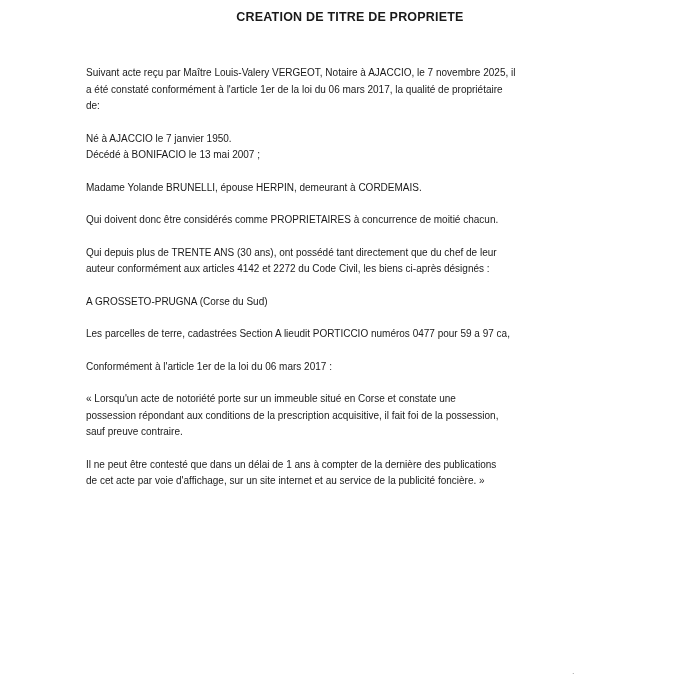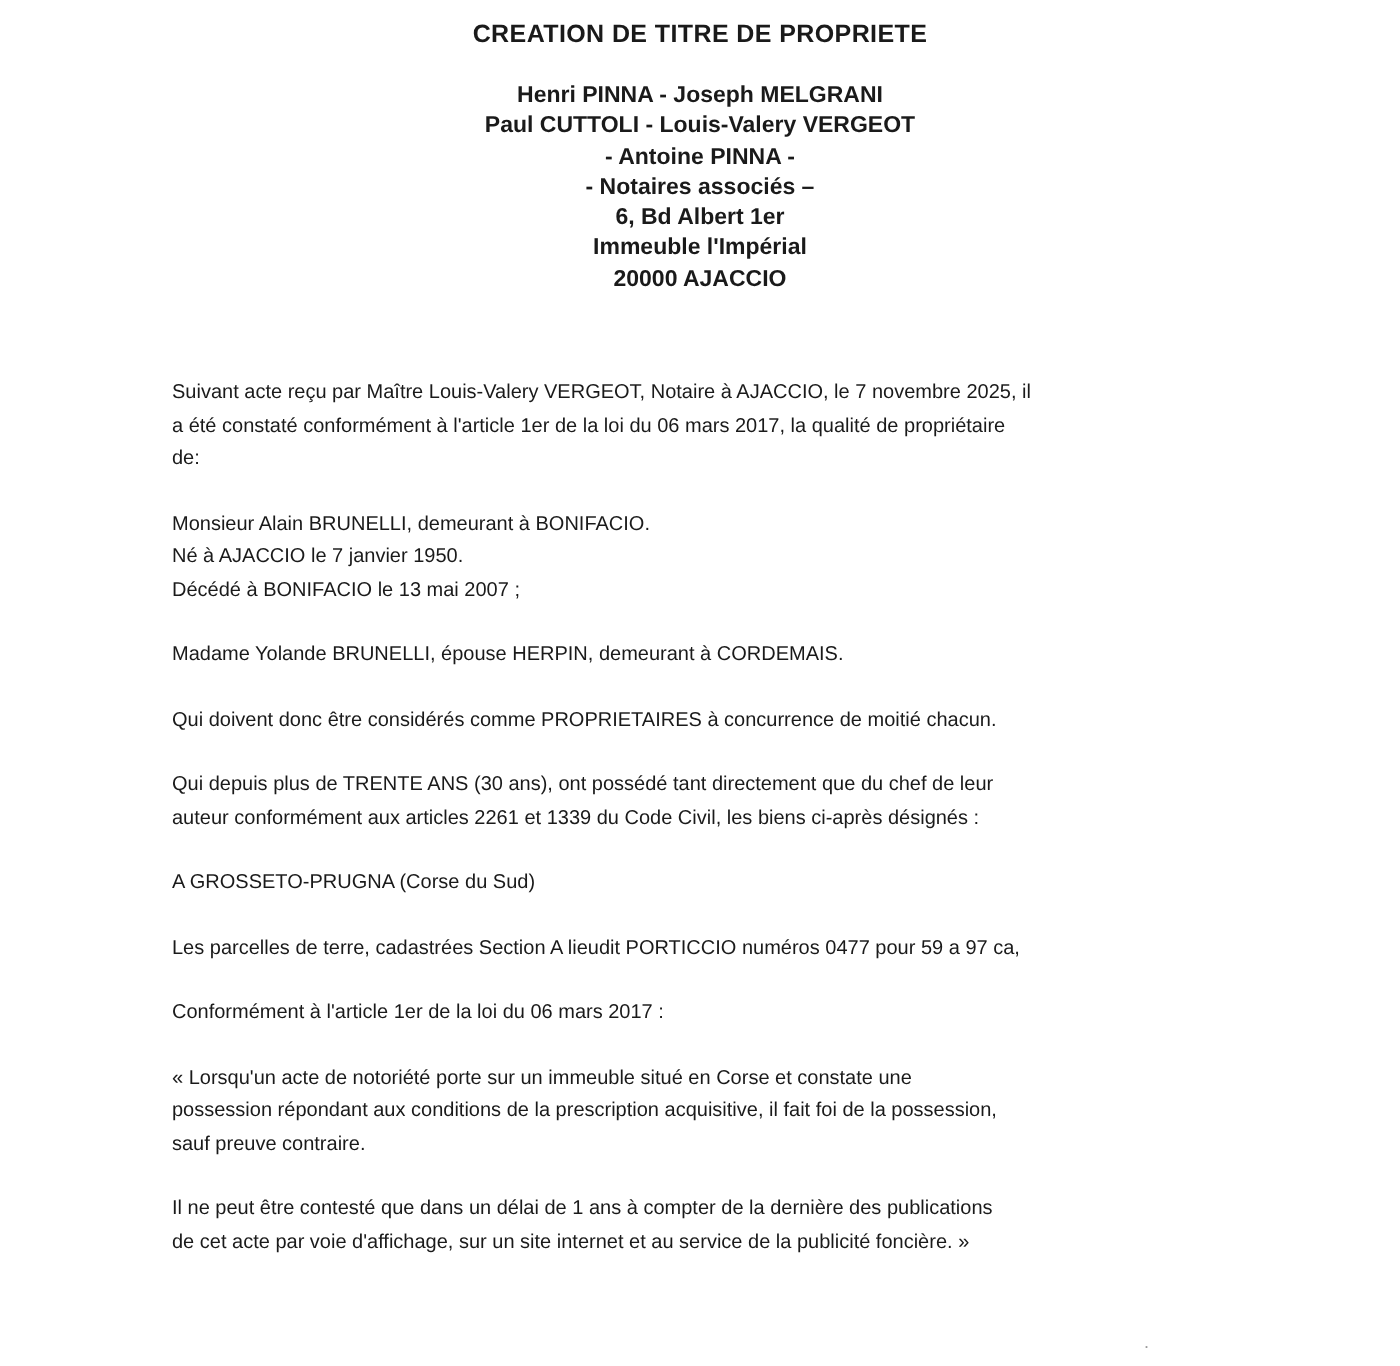--- a/index.html
+++ b/index.html
@@ -64,55 +64,45 @@
     color: #9a9a9a;
   }
 </style>
 </head>
 <body>
 
 <div class="page">
 
   <div class="doc-title">CREATION DE TITRE DE PROPRIETE</div>
 
-  <div class="header-block">
-    <div>Henri PINNA - Joseph MELGRANI</div>
-    <div>Paul CUTTOLI - Louis-Valery VERGEOT</div>
-    <div>- Antoine PINNA -</div>
-    <div>- Notaires associés –</div>
-    <div>6, Bd Albert 1er</div>
-    <div>Immeuble l'Impérial</div>
-    <div>20000 AJACCIO</div>
-  </div>
 
   <div class="body-block">
 
     <div class="para first-para">
       <p>Suivant acte reçu par Maître Louis-Valery VERGEOT, Notaire à AJACCIO, le 7 novembre 2025, il</p>
       <p>a été constaté conformément à l'article 1er de la loi du 06 mars 2017, la qualité de propriétaire</p>
       <p>de:</p>
     </div>
 
     <div class="para">
-      <p>Monsieur Alain BRUNELLI, demeurant à BONIFACIO.</p>
       <p>Né à AJACCIO le 7 janvier 1950.</p>
       <p>Décédé à BONIFACIO le 13 mai 2007 ;</p>
     </div>
 
     <div class="para">
       <p>Madame Yolande BRUNELLI, épouse HERPIN, demeurant à CORDEMAIS.</p>
     </div>
 
     <div class="para">
       <p>Qui doivent donc être considérés comme PROPRIETAIRES à concurrence de moitié chacun.</p>
     </div>
 
     <div class="para">
       <p>Qui depuis plus de TRENTE ANS (30 ans), ont possédé tant directement que du chef de leur</p>
-      <p>auteur conformément aux articles 2261 et 1339 du Code Civil, les biens ci-après désignés :</p>
+      <p>auteur conformément aux articles 4142 et 2272 du Code Civil, les biens ci-après désignés :</p>
     </div>
 
     <div class="para">
       <p>A GROSSETO-PRUGNA (Corse du Sud)</p>
     </div>
 
     <div class="para">
       <p>Les parcelles de terre, cadastrées  Section A lieudit PORTICCIO numéros 0477 pour 59 a 97 ca,</p>
     </div>
 

